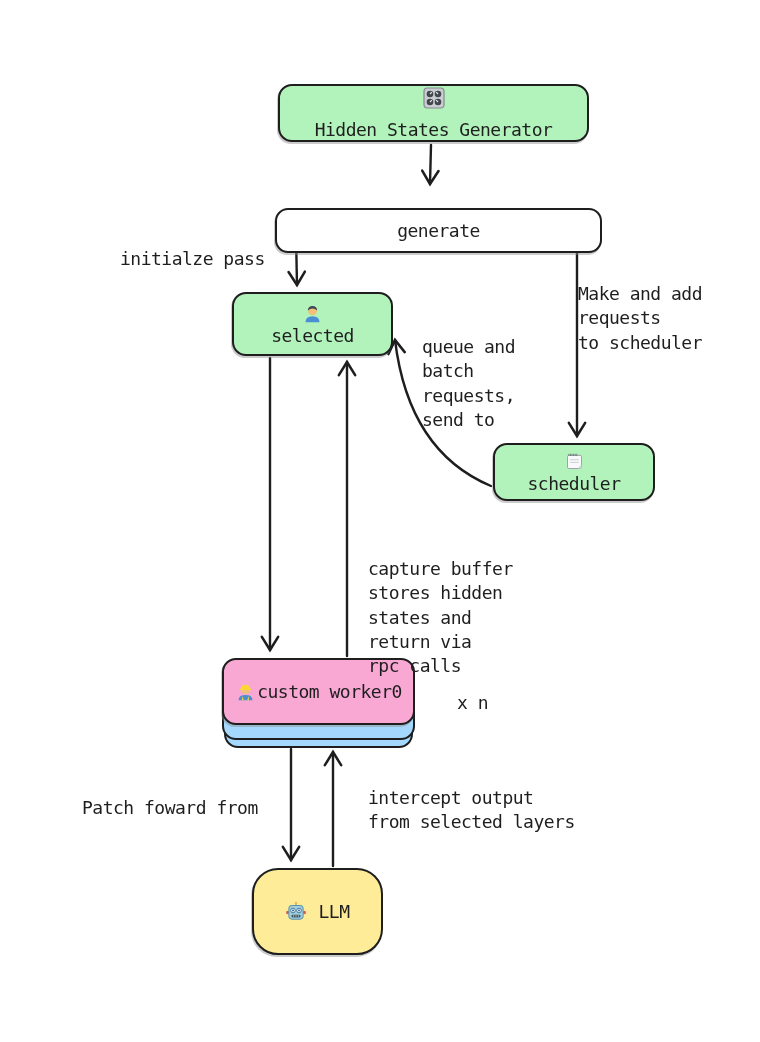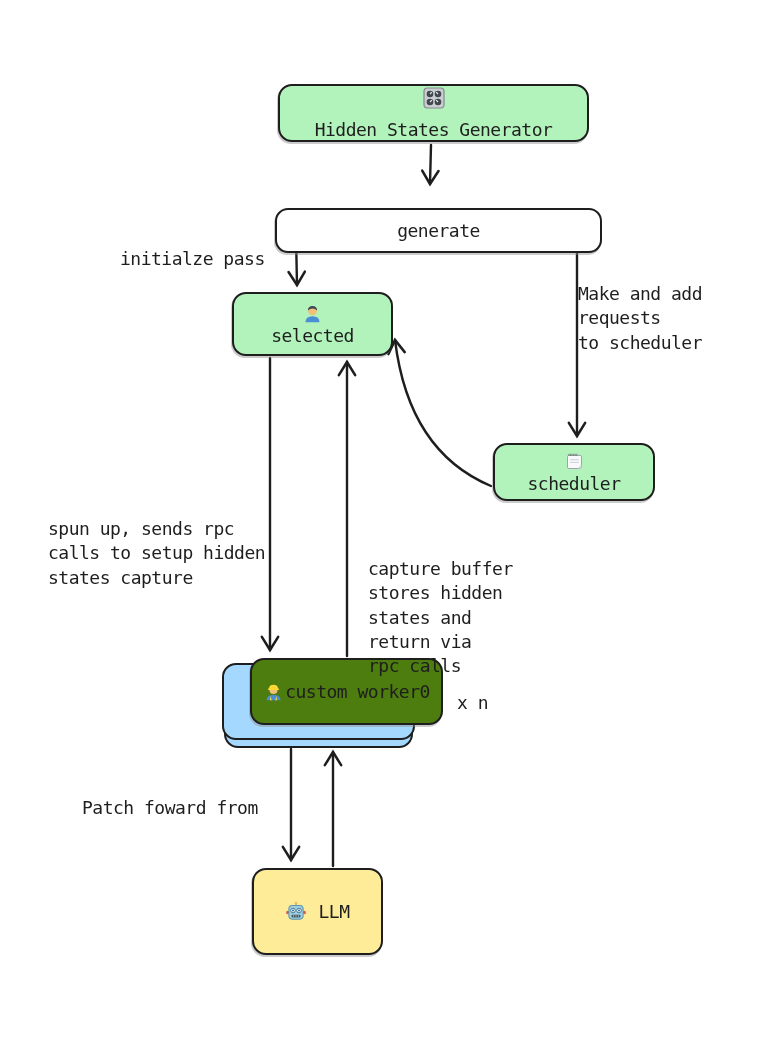--- a/index.html
+++ b/index.html
@@ -19,38 +19,38 @@
     justify-content:center;
     border:2.5px solid #1e1e1e;
     border-radius:14px;
     font-size:18px;
     letter-spacing:-0.5px;
     box-shadow:-1px 2px 0 rgba(140,140,140,0.45);
     box-sizing:border-box;
     z-index:3;
   }
   .green{background:#b2f2bb;flex-direction:column;}
-  .blue{background:#4d7c0f;margin-left:28px;}
+  .blue{background:#f9a8d4;}
   .yellow{background:#ffec99;}
   .white{background:#ffffff;}
   #node-generator{left:278px;top:84px;width:311px;height:58px;gap:9px;}
   #node-generate{left:275px;top:208px;width:327px;height:45px;border-radius:13px;}
   #node-executor{left:232px;top:292px;width:161px;height:64px;gap:1px;}
   #node-scheduler{left:493px;top:443px;width:162px;height:58px;gap:1px;}
   #node-worker{left:222px;top:658px;width:193px;height:67px;gap:1px;}
   .worker-layer{
     position:absolute;
     background:#a5d8ff;
     border:2.5px solid #1e1e1e;
     border-radius:14px;
     box-sizing:border-box;
   }
   #worker-layer-2{left:222px;top:663px;width:193px;height:77px;z-index:2;}
   #worker-layer-3{left:224px;top:668px;width:189px;height:80px;z-index:1;}
-  #node-llm{left:252px;top:868px;width:131px;height:87px;border-radius:14px;gap:11px;}
+  #node-llm{left:252px;top:868px;width:131px;height:87px;border-radius:26px;gap:11px;}
   .edge-label{
     position:absolute;
     font-size:18px;
     line-height:1.35;
     letter-spacing:-0.5px;
     white-space:pre-line;
     z-index:4;
   }
   #lbl-initialize{left:120px;top:247px;}
   #lbl-make{left:578px;top:282px;}
@@ -182,24 +182,27 @@
         <line x1="14.6" y1="15.2" x2="14.6" y2="17.7" stroke="#9fcfe0" stroke-width="0.8"></line>
       </svg>
     </span>
     <span>LLM</span>
   </div>
 
   <div class="edge-label" id="lbl-initialize">initialze pass</div>
   <div class="edge-label" id="lbl-make">Make and add
 requests
 to scheduler</div>
-  <div class="edge-label" id="lbl-spun">spun up, sends rpc
-calls to setup hidden
-states capture</div>
+  <div class="edge-label" id="lbl-queue">queue and
+batch
+requests,
+send to</div>
   <div class="edge-label" id="lbl-capture">capture buffer
 stores hidden
 states and
 return via
 rpc calls</div>
   <div class="edge-label" id="lbl-xn">x n</div>
   <div class="edge-label" id="lbl-patch">Patch foward from</div>
+  <div class="edge-label" id="lbl-intercept">intercept output
+from selected layers</div>
 
 </div>
 
 </body></html>

